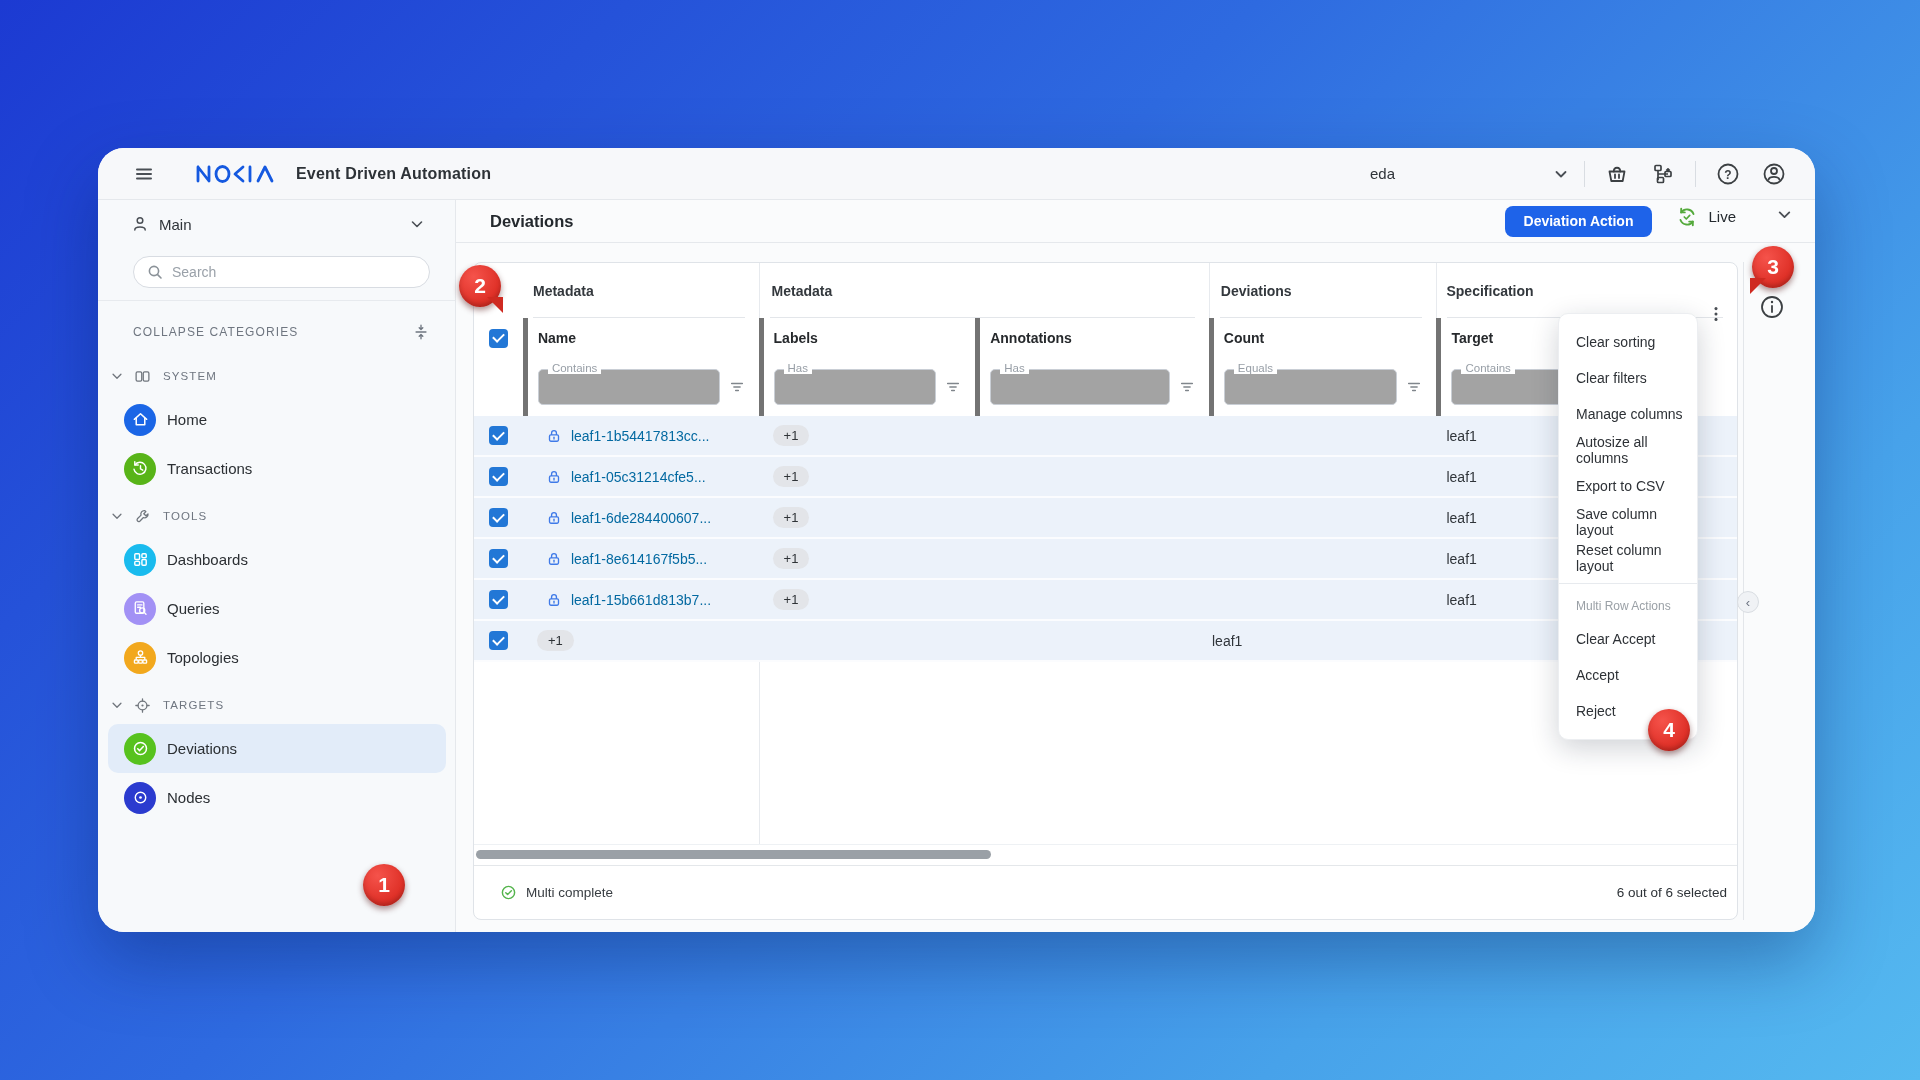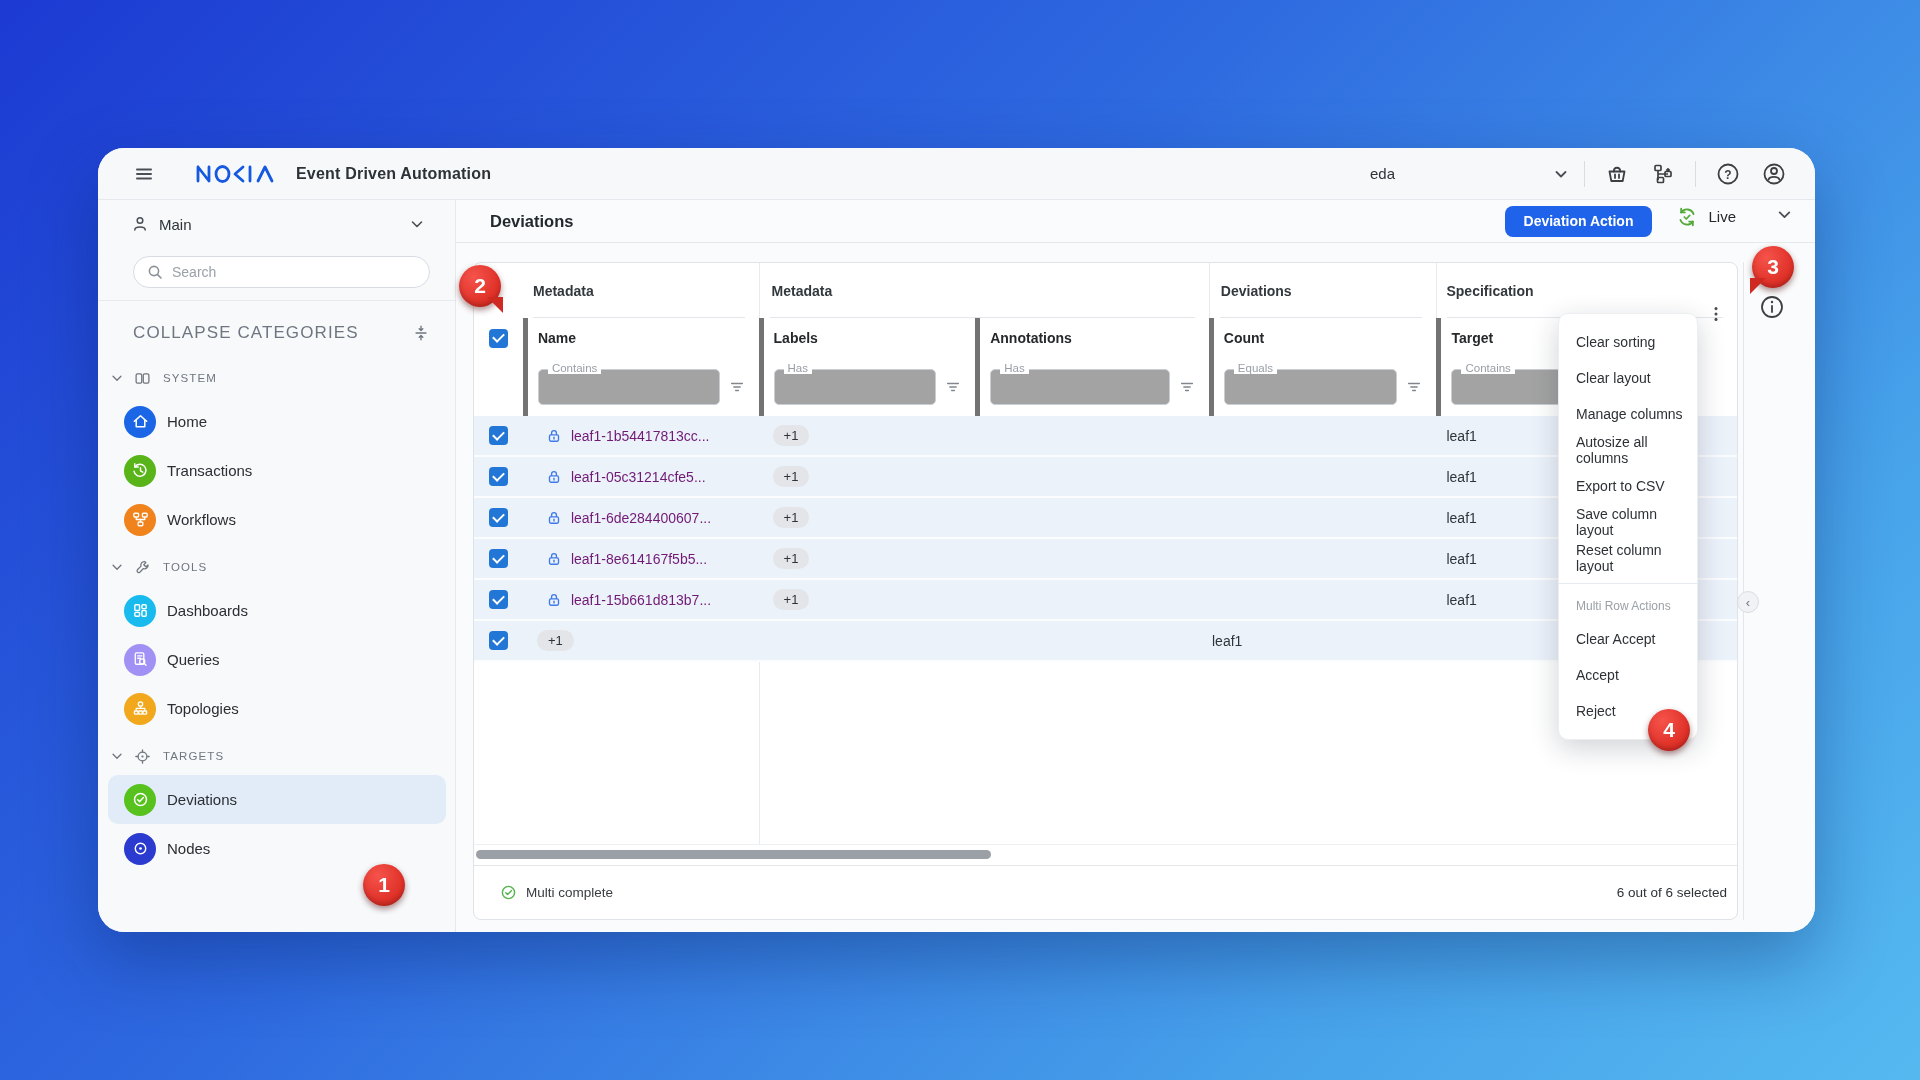--- a/index.html
+++ b/index.html
@@ -27,21 +27,21 @@
   .side-main{height:48px;display:flex;align-items:center;padding:0 30px 0 33px;cursor:pointer}
   .side-main-label{margin-left:10px;font-size:15px;color:#2f3439}
   .side-main .chev{margin-left:auto}
   .search-wrap{margin:8px 25px 0 35px;position:relative}
   .search-input{width:100%;height:32px;border:1px solid #d8dce2;border-radius:16px;background:#fff;
     padding:0 14px 0 38px;font-size:14px;color:#333;outline:none}
   .search-input::placeholder{color:#9aa1a9}
   .search-ic{position:absolute;left:13px;top:7px}
   .side-divider{height:1px;background:#e7eaee;margin:12px 0 0 0}
   .collapse-row{display:flex;align-items:center;margin:22px 25px 0 35px;cursor:pointer}
-  .collapse-label{font-size:17px;letter-spacing:1.1px;color:#6f7680}
+  .collapse-label{font-size:12px;letter-spacing:1.1px;color:#6f7680}
   .collapse-row svg{margin-left:auto}
   .nav{flex:1;overflow:hidden;padding-top:12px}
   .cat-header{height:30px;margin:8px 0 4px 0;display:flex;align-items:center;padding-left:12px;cursor:pointer}
   .cat-header .cat-label{margin-left:12px;font-size:11.5px;letter-spacing:1.1px;color:#6f7680}
   .cat-header .cat-ic{margin-left:10px;display:flex}
   .nav-item{height:49px;display:flex;align-items:center;padding-left:26px;margin:0 9px 0 0;cursor:pointer;border-radius:10px}
   .nav-item.active{background:#e2ecf9;margin-left:10px;padding-left:16px;position:relative}
   .nav-circle{width:32px;height:32px;border-radius:50%;display:flex;align-items:center;justify-content:center;flex:0 0 32px}
   .nav-label{margin-left:11px;font-size:15px;color:#2b2f33}
   
@@ -71,21 +71,21 @@
   .fbox{position:relative;height:36px;border:1.5px solid #c9ced5;border-radius:5px;background:#a3a3a3;margin-left:10px;flex:1}
   .fbox .flbl{position:absolute;top:-8px;left:9px;background:#fff;padding:0 4px;font-size:11.5px;color:#979ea6}
   .ficon{margin:0 14px 0 9px;flex:0 0 16px;display:flex}
   .hdr-kebab{position:absolute;right:8px;top:38px;width:26px;height:26px;display:flex;align-items:center;justify-content:center;cursor:pointer}
   
   .body-rows{display:flex;flex-direction:column}
   .datarow{display:flex;height:41px;background:#ecf2fa;border-bottom:2px solid #fbfcfe;align-items:center}
   .cell{height:100%;display:flex;align-items:center}
   .cell-check{justify-content:center}
   .cell-name{padding-left:22px}
-  .name-text{margin-left:8px;font-size:14px;color:#701a75;white-space:nowrap;overflow:hidden}
+  .name-text{margin-left:8px;font-size:14px;color:#0369a1;white-space:nowrap;overflow:hidden}
   .pill{margin-left:14px;background:#e3e5e9;border-radius:11px;padding:3px 11px;font-size:13px;color:#2f3337}
   .cell-target{padding-left:10px;font-size:14px;color:#30353a}
   .filler{flex:1;position:relative;border-bottom:1px solid #eef1f4}
   .pin-div{position:absolute;left:285px;top:0;bottom:0;width:1px;background:#e7eaee}
   .hscroll{flex:0 0 20px;position:relative}
   .hthumb{position:absolute;left:2px;top:5px;width:515px;height:9px;border-radius:5px;background:#9aa0a6;cursor:grab}
   .tfooter{flex:0 0 54px;border-top:1px solid #e4e7ea;display:flex;align-items:center;padding:0 10px 0 26px}
   .sync-label{margin-left:9px;font-size:13.5px;color:#383d42}
   .sel-label{margin-left:auto;font-size:13.5px;color:#2e3338}
   
@@ -241,31 +241,20 @@
           <div class="nav-item">
             <span class="nav-circle" style="background: rgb(88, 180, 24);">
               <svg width="19" height="19" viewBox="0 0 20 20" fill="none" stroke="#fff" stroke-width="1.5" stroke-linecap="round" stroke-linejoin="round">
                   <path d="M4.2 6.2a6.3 6.3 0 1 1-1 4.6"></path>
                   <path d="M4 2.8v3.6h3.6"></path>
                   <path d="M10 7v3.4l2.4 1.4"></path>
                 </svg>
             </span>
             <span class="nav-label">Transactions</span>
           </div>
-          <div class="nav-item">
-            <span class="nav-circle" style="background: rgb(240, 131, 28);">
-              <svg width="19" height="19" viewBox="0 0 20 20" fill="none" stroke="#fff" stroke-width="1.4" stroke-linejoin="round">
-                  <rect x="3" y="3.4" width="5" height="4" rx="1"></rect>
-                  <rect x="12" y="3.4" width="5" height="4" rx="1"></rect>
-                  <rect x="7.5" y="12.6" width="5" height="4" rx="1"></rect>
-                  <path d="M5.5 7.4v2.6h9V7.4M10 10v2.6"></path>
-                </svg>
-            </span>
-            <span class="nav-label">Workflows</span>
-          </div>
 
           <div class="cat-header">
             <svg width="14" height="14" viewBox="0 0 16 16">
                 <path d="M3.5 6l4.5 4.5L12.5 6" stroke="#70767d" stroke-width="1.5" fill="none" stroke-linecap="round" stroke-linejoin="round"></path>
               </svg>
             <span class="cat-ic">
               <svg width="17" height="17" viewBox="0 0 20 20" fill="none" stroke="#70767d" stroke-width="1.5" stroke-linecap="round" stroke-linejoin="round">
                   <path d="M12.5 3a4 4 0 0 0-4.2 5.4L4 12.7a2 2 0 0 0 2.8 2.8l4.3-4.3A4 4 0 0 0 16.5 7L14 9.2 11.5 6.7 14 4.3z"></path>
                 </svg>
             </span>
@@ -589,21 +578,21 @@
               </svg>
           </div>
           <div class="rail-collapse">‹</div>
         </div>
       </div>
     </div>
   </div>
 
   <div class="menu">
     <div class="menu-item">Clear sorting</div>
-    <div class="menu-item">Clear layout</div>
+    <div class="menu-item">Clear filters</div>
     <div class="menu-item">Manage columns</div>
     <div class="menu-item">Autosize all columns</div>
     <div class="menu-item">Export to CSV</div>
     <div class="menu-item">Save column layout</div>
     <div class="menu-item">Reset column layout</div>
     <div class="menu-divider"></div>
     <div class="menu-section">Multi Row Actions</div>
     <div class="menu-item">Clear Accept</div>
     <div class="menu-item">Accept</div>
     <div class="menu-item">Reject</div>

